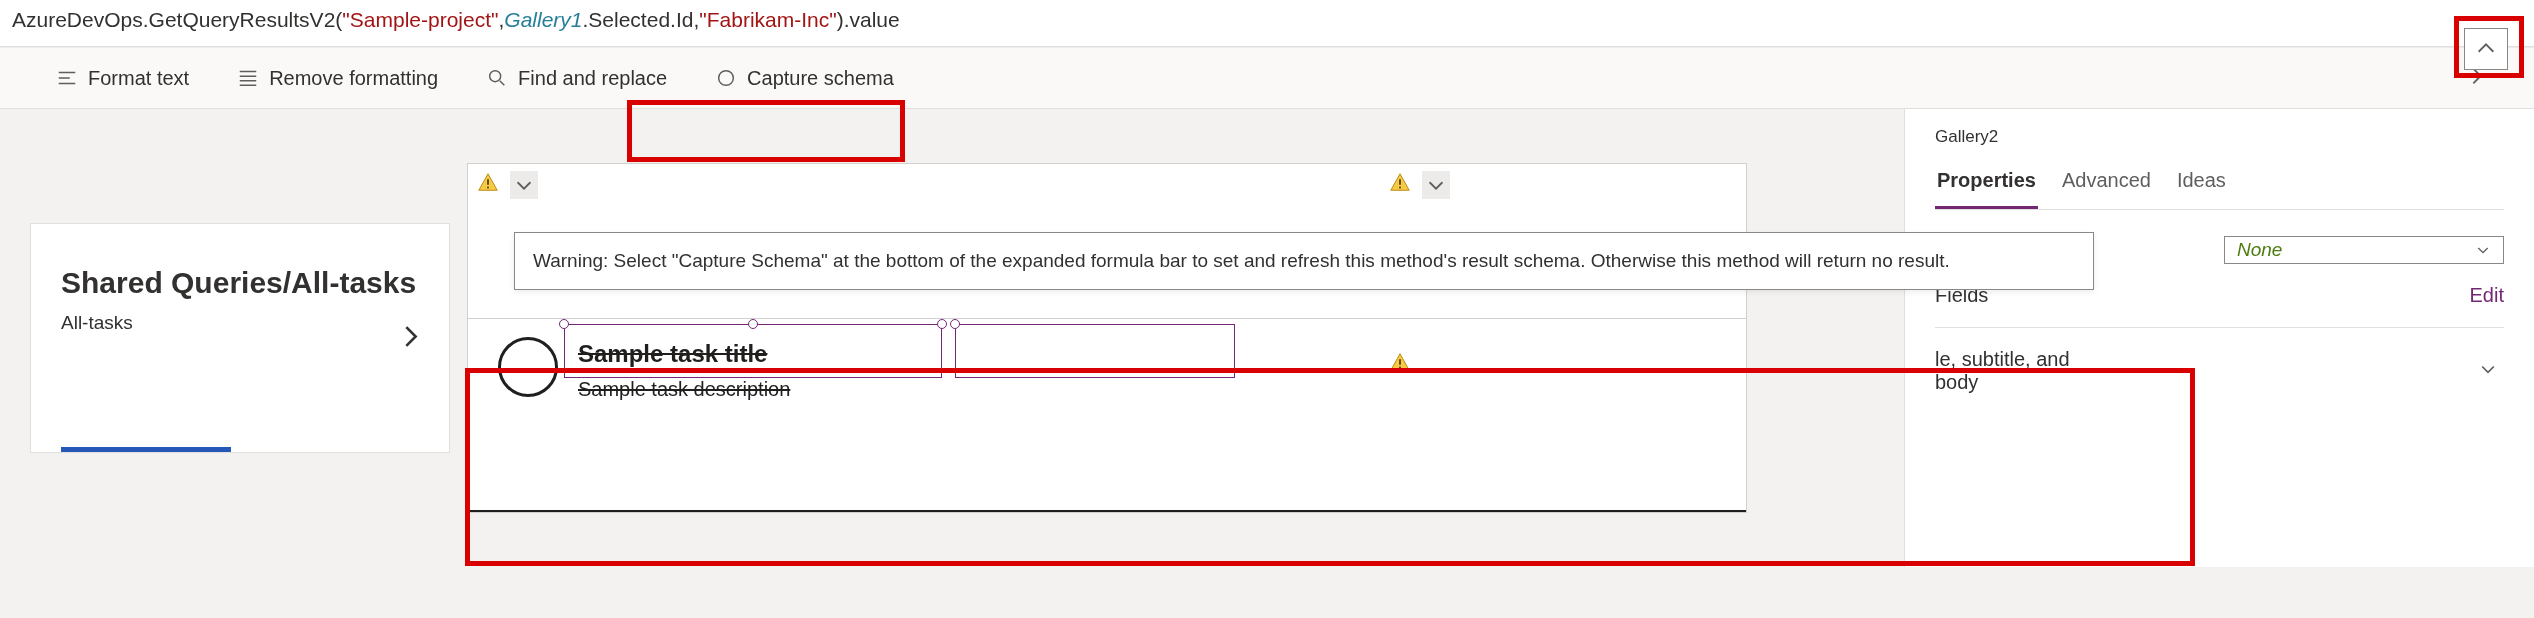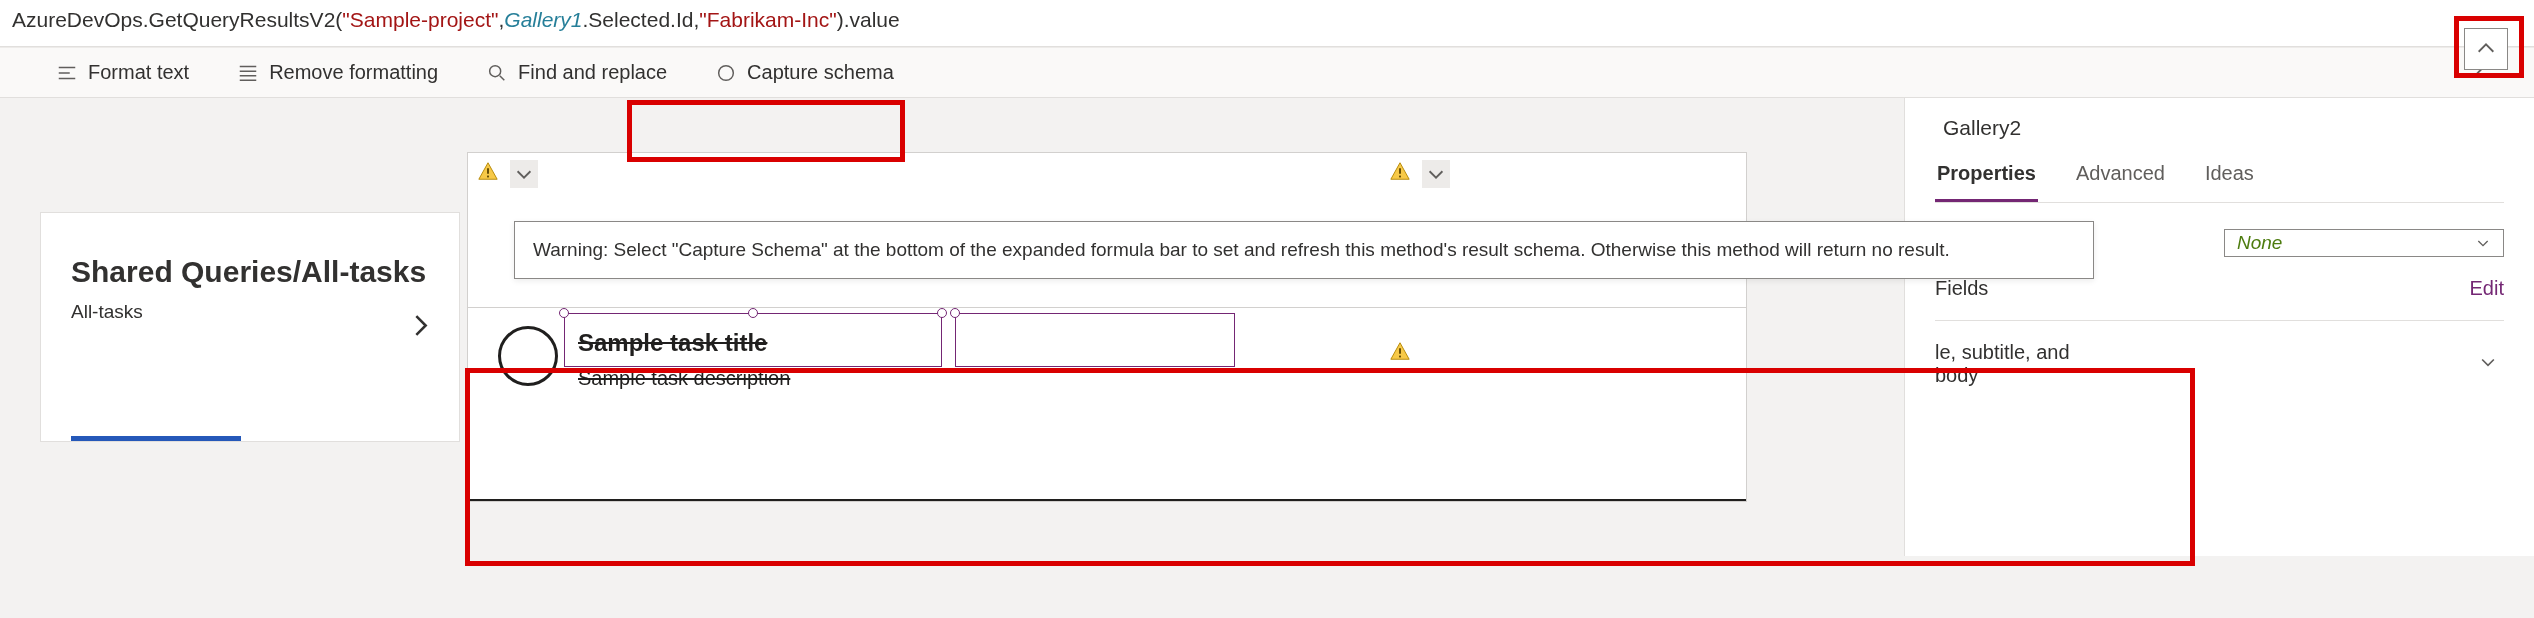--- a/index.html
+++ b/index.html
@@ -54,21 +54,21 @@
     .collapse-btn svg { width: 22px; height: 22px; }
 
     .action-bar {
       display: flex;
       align-items: center;
       gap: 28px;
       padding: 8px 28px 8px 46px;
       background: #faf9f8;
       border-top: 1px solid #edebe9;
       border-bottom: 1px solid #e1dfdd;
-      height: 51px;
+      height: 62px;
       font-size: 20px;
       color: #323130;
     }
     .action-item {
       display: flex;
       align-items: center;
       gap: 10px;
       padding: 6px 10px;
       cursor: pointer;
     }
@@ -92,21 +92,21 @@
       width: 630px;
       background: #fff;
       border-left: 1px solid #e1dfdd;
       padding: 18px 30px 0 30px;
       display: flex;
       flex-direction: column;
     }
 
     .left-card {
       position: absolute;
-      left: 40px;
+      left: 30px;
       top: 114px;
       width: 420px;
       height: 230px;
       background: #fff;
       border: 1px solid #e1dfdd;
       padding: 40px 30px 30px 30px;
     }
     .left-card .title {
       font-size: 30px;
       font-weight: 600;
@@ -217,28 +217,27 @@
       background: #fff;
       border: 1px solid #8a8886;
       padding: 14px 18px;
       font-size: 19px;
       line-height: 1.45;
       color: #323130;
       box-shadow: 0 2px 6px rgba(0,0,0,0.08);
     }
 
     .panel-title {
-      font-size: 21px;
+      font-size: 17px;
       color: #323130;
       margin-bottom: 14px;
-      margin-left: 8px;
     }
     .tabs {
       display: flex;
-      gap: 36px;
+      gap: 22px;
       border-bottom: 1px solid #e1dfdd;
       margin-bottom: 16px;
     }
     .tab {
       padding: 8px 2px 14px 2px;
       font-size: 20px;
       color: #605e5c;
       cursor: pointer;
       border-bottom: 3px solid transparent;
     }

